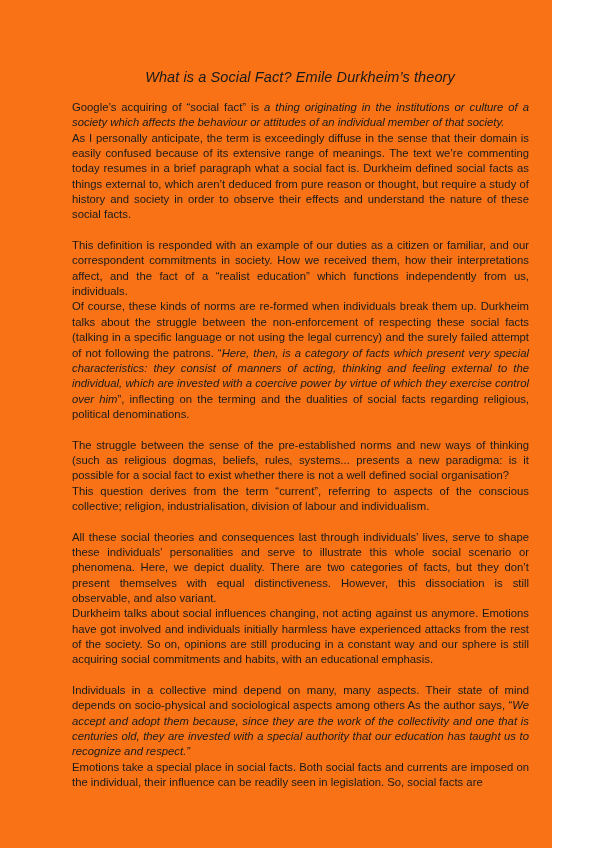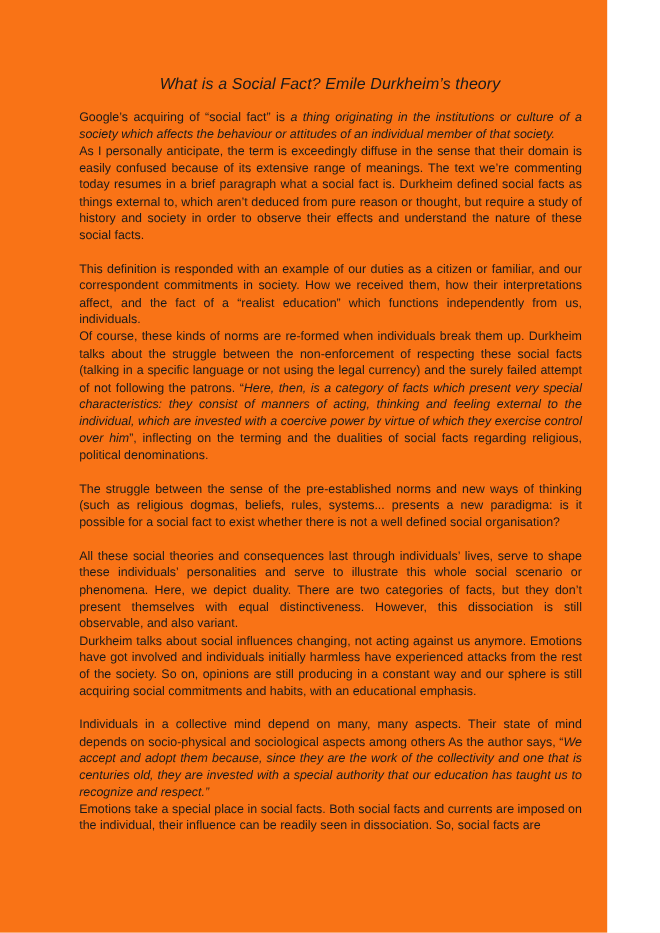--- a/index.html
+++ b/index.html
@@ -28,20 +28,21 @@
   <div class="title">What is a Social Fact? Emile Durkheim’s theory</div>
 
   <div class="body">
     <p><span>Google’s acquiring of “social fact” is </span><em>a thing originating in the institutions or culture of a society which affects the behaviour or attitudes of an individual member of that society.</em></p>
     <p><span>As I personally anticipate, the term is exceedingly diffuse in the sense that their domain is easily confused because of its extensive range of meanings. The text we’re commenting today resumes in a brief paragraph what a social fact is. Durkheim defined social facts as things external to, which aren’t deduced from pure reason or thought, but require a study of history and society in order to observe their effects and understand the nature of these social facts.</span></p>
     <div class="gap"></div>
     <p><span>This definition is responded with an example of our duties as a citizen or familiar, and our correspondent commitments in society. How we received them, how their interpretations affect, and the fact of a “realist education” which functions independently from us, individuals.</span></p>
     <p><span>Of course, these kinds of norms are re-formed when individuals break them up. Durkheim talks about the struggle between the non-enforcement of respecting these social facts (talking in a specific language or not using the legal currency) and the surely failed attempt of not following the patrons. “</span><em>Here, then, is a category of facts which present very special characteristics: they consist of manners of acting, thinking and feeling external to the individual, which are invested with a coercive power by virtue of which they exercise control over him</em><span>”, inflecting on the terming and  the dualities of social facts regarding religious, political denominations.</span></p>
     <div class="gap"></div>
     <p><span>The struggle between the sense of the pre-established norms and new ways of thinking (such as religious dogmas, beliefs, rules, systems... presents a new paradigma: is it possible for a social fact to exist whether there is not a well defined social organisation?</span></p>
+    <p><span>This question derives from the term “current”, referring to aspects of the conscious collective; religion, industrialisation, division of labour and individualism.</span></p>
     <div class="gap"></div>
     <p><span>All these social theories and consequences last through individuals’ lives, serve to shape these individuals’ personalities and serve to illustrate this whole social scenario or phenomena. Here, we depict duality. There are two categories of facts, but they don’t present themselves with equal distinctiveness. However, this dissociation is still observable, and also variant.</span></p>
     <p><span>Durkheim talks about social influences changing, not acting against us anymore. Emotions have got involved and individuals initially harmless have experienced attacks from the rest of the society. So on, opinions are still producing in a constant way and our sphere is still acquiring social commitments and habits, with an educational emphasis.</span></p>
     <div class="gap"></div>
     <p><span>Individuals in a collective mind depend on many, many aspects. Their state of mind depends on socio-physical and sociological aspects among others As the author says, “</span><em>We accept and adopt them because, since they are the work of the collectivity and one that is centuries old, they are invested with a special authority that our education has taught us to recognize and respect.”</em></p>
-    <p><span>Emotions take a special place in social facts. Both social facts and currents are imposed on the individual, their influence can be readily seen in dissociation. So, social facts are</span></p>
+    <p><span>Emotions take a special place in social facts. Both social facts and currents are imposed on the individual, their influence can be readily seen in legislation. So, social facts are</span></p>
   </div>
 </div>
 
 </body></html>

